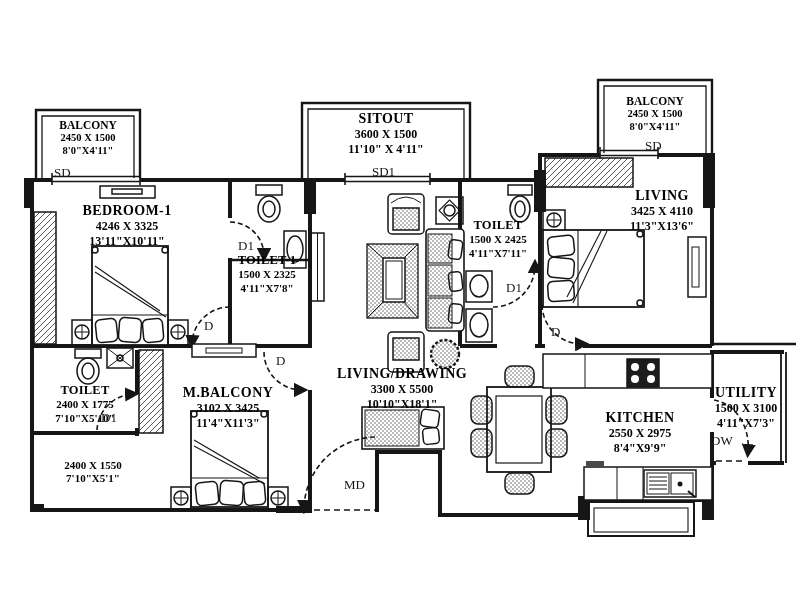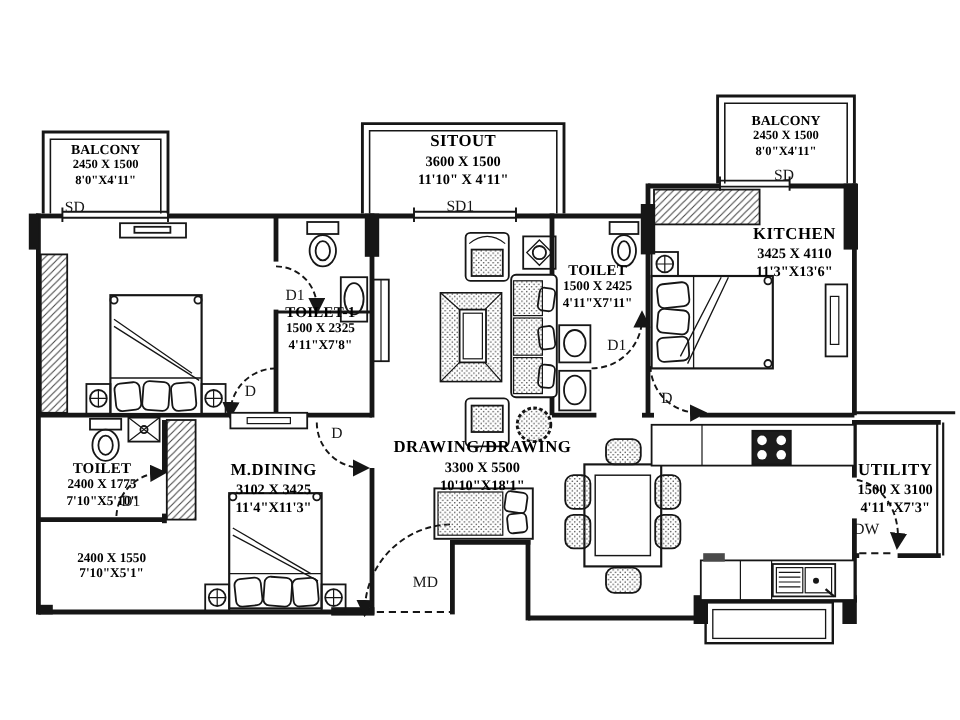--- a/index.html
+++ b/index.html
@@ -302,53 +302,63 @@
   <div class="room-label lbl-l" style="left:386px;top:110px">
     <span class="nm">SITOUT</span>
     <span class="dm">3600 X 1500</span>
     <span class="dm">11'10" X 4'11"</span>
   </div>
   <div class="room-label lbl-s" style="left:655px;top:94px">
     <span class="nm">BALCONY</span>
     <span class="dm">2450 X 1500</span>
     <span class="dm">8'0"X4'11"</span>
   </div>
+  <div class="room-label lbl-l" style="left:127px;top:202px">
+    <span class="nm">BEDROOM-1</span>
+    <span class="dm">4246 X 3325</span>
+    <span class="dm">13'11"X10'11"</span>
+  </div>
   <div class="room-label lbl-m" style="left:267px;top:253px">
     <span class="nm">TOILET-1</span>
     <span class="dm">1500 X 2325</span>
     <span class="dm">4'11"X7'8"</span>
   </div>
   <div class="room-label lbl-m" style="left:498px;top:218px">
     <span class="nm">TOILET</span>
     <span class="dm">1500 X 2425</span>
     <span class="dm">4'11"X7'11"</span>
   </div>
   <div class="room-label lbl-l" style="left:662px;top:187px">
-    <span class="nm">KITCHEN</span>
+    <span class="nm">LIVING</span>
     <span class="dm">3425 X 4110</span>
     <span class="dm">11'3"X13'6"</span>
   </div>
   <div class="room-label lbl-m" style="left:85px;top:383px">
     <span class="nm">TOILET</span>
     <span class="dm">2400 X 1775</span>
     <span class="dm">7'10"X5'10"</span>
   </div>
   <div class="room-label lbl-m" style="left:93px;top:459px">
     <span class="dm">2400 X 1550</span>
     <span class="dm">7'10"X5'1"</span>
   </div>
   <div class="room-label lbl-l" style="left:228px;top:384px">
-    <span class="nm">M.DINING</span>
+    <span class="nm">M.BALCONY</span>
     <span class="dm">3102 X 3425</span>
     <span class="dm">11'4"X11'3"</span>
   </div>
   <div class="room-label lbl-l" style="left:402px;top:365px">
-    <span class="nm">DRAWING/DRAWING</span>
+    <span class="nm">LIVING/DRAWING</span>
     <span class="dm">3300 X 5500</span>
     <span class="dm">10'10"X18'1"</span>
+  </div>
+  <div class="room-label lbl-l" style="left:640px;top:409px">
+    <span class="nm">KITCHEN</span>
+    <span class="dm">2550 X 2975</span>
+    <span class="dm">8'4"X9'9"</span>
   </div>
   <div class="room-label lbl-l" style="left:746px;top:384px">
     <span class="nm">UTILITY</span>
     <span class="dm">1500 X 3100</span>
     <span class="dm">4'11"X7'3"</span>
   </div>
 
   <div class="door-label" style="left:54px;top:165px">SD</div>
   <div class="door-label" style="left:372px;top:164px">SD1</div>
   <div class="door-label" style="left:645px;top:138px">SD</div>

